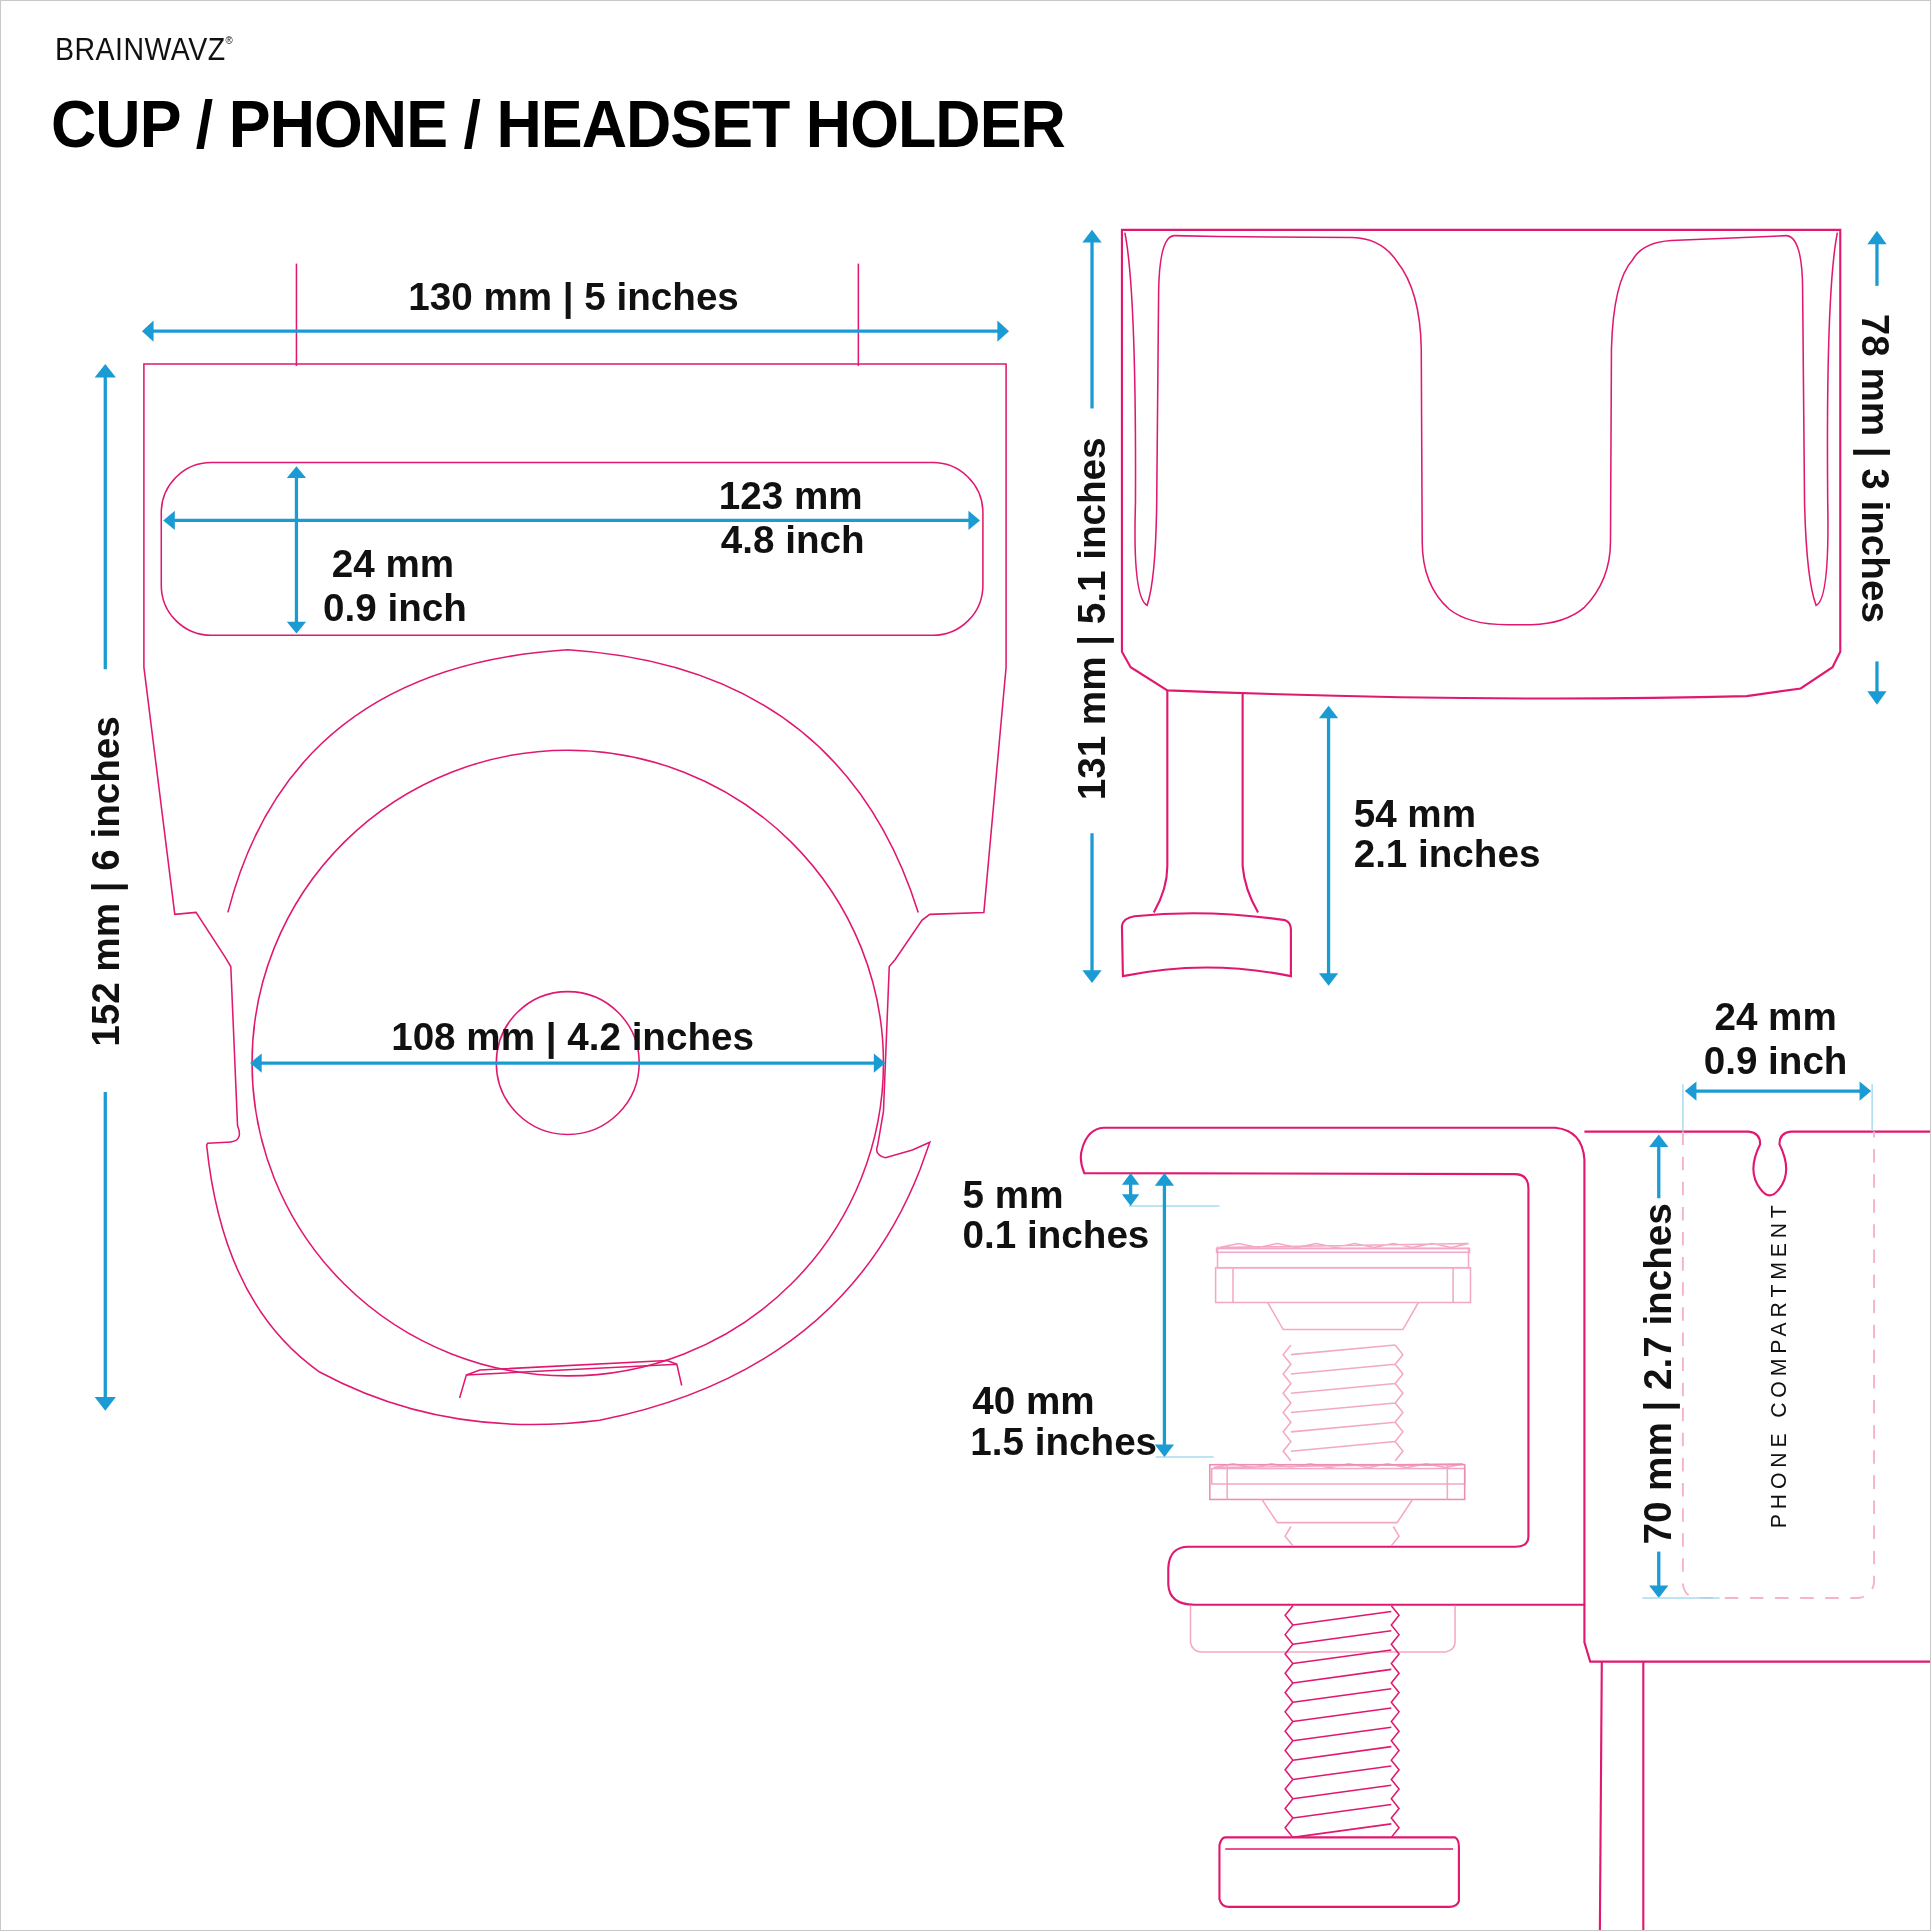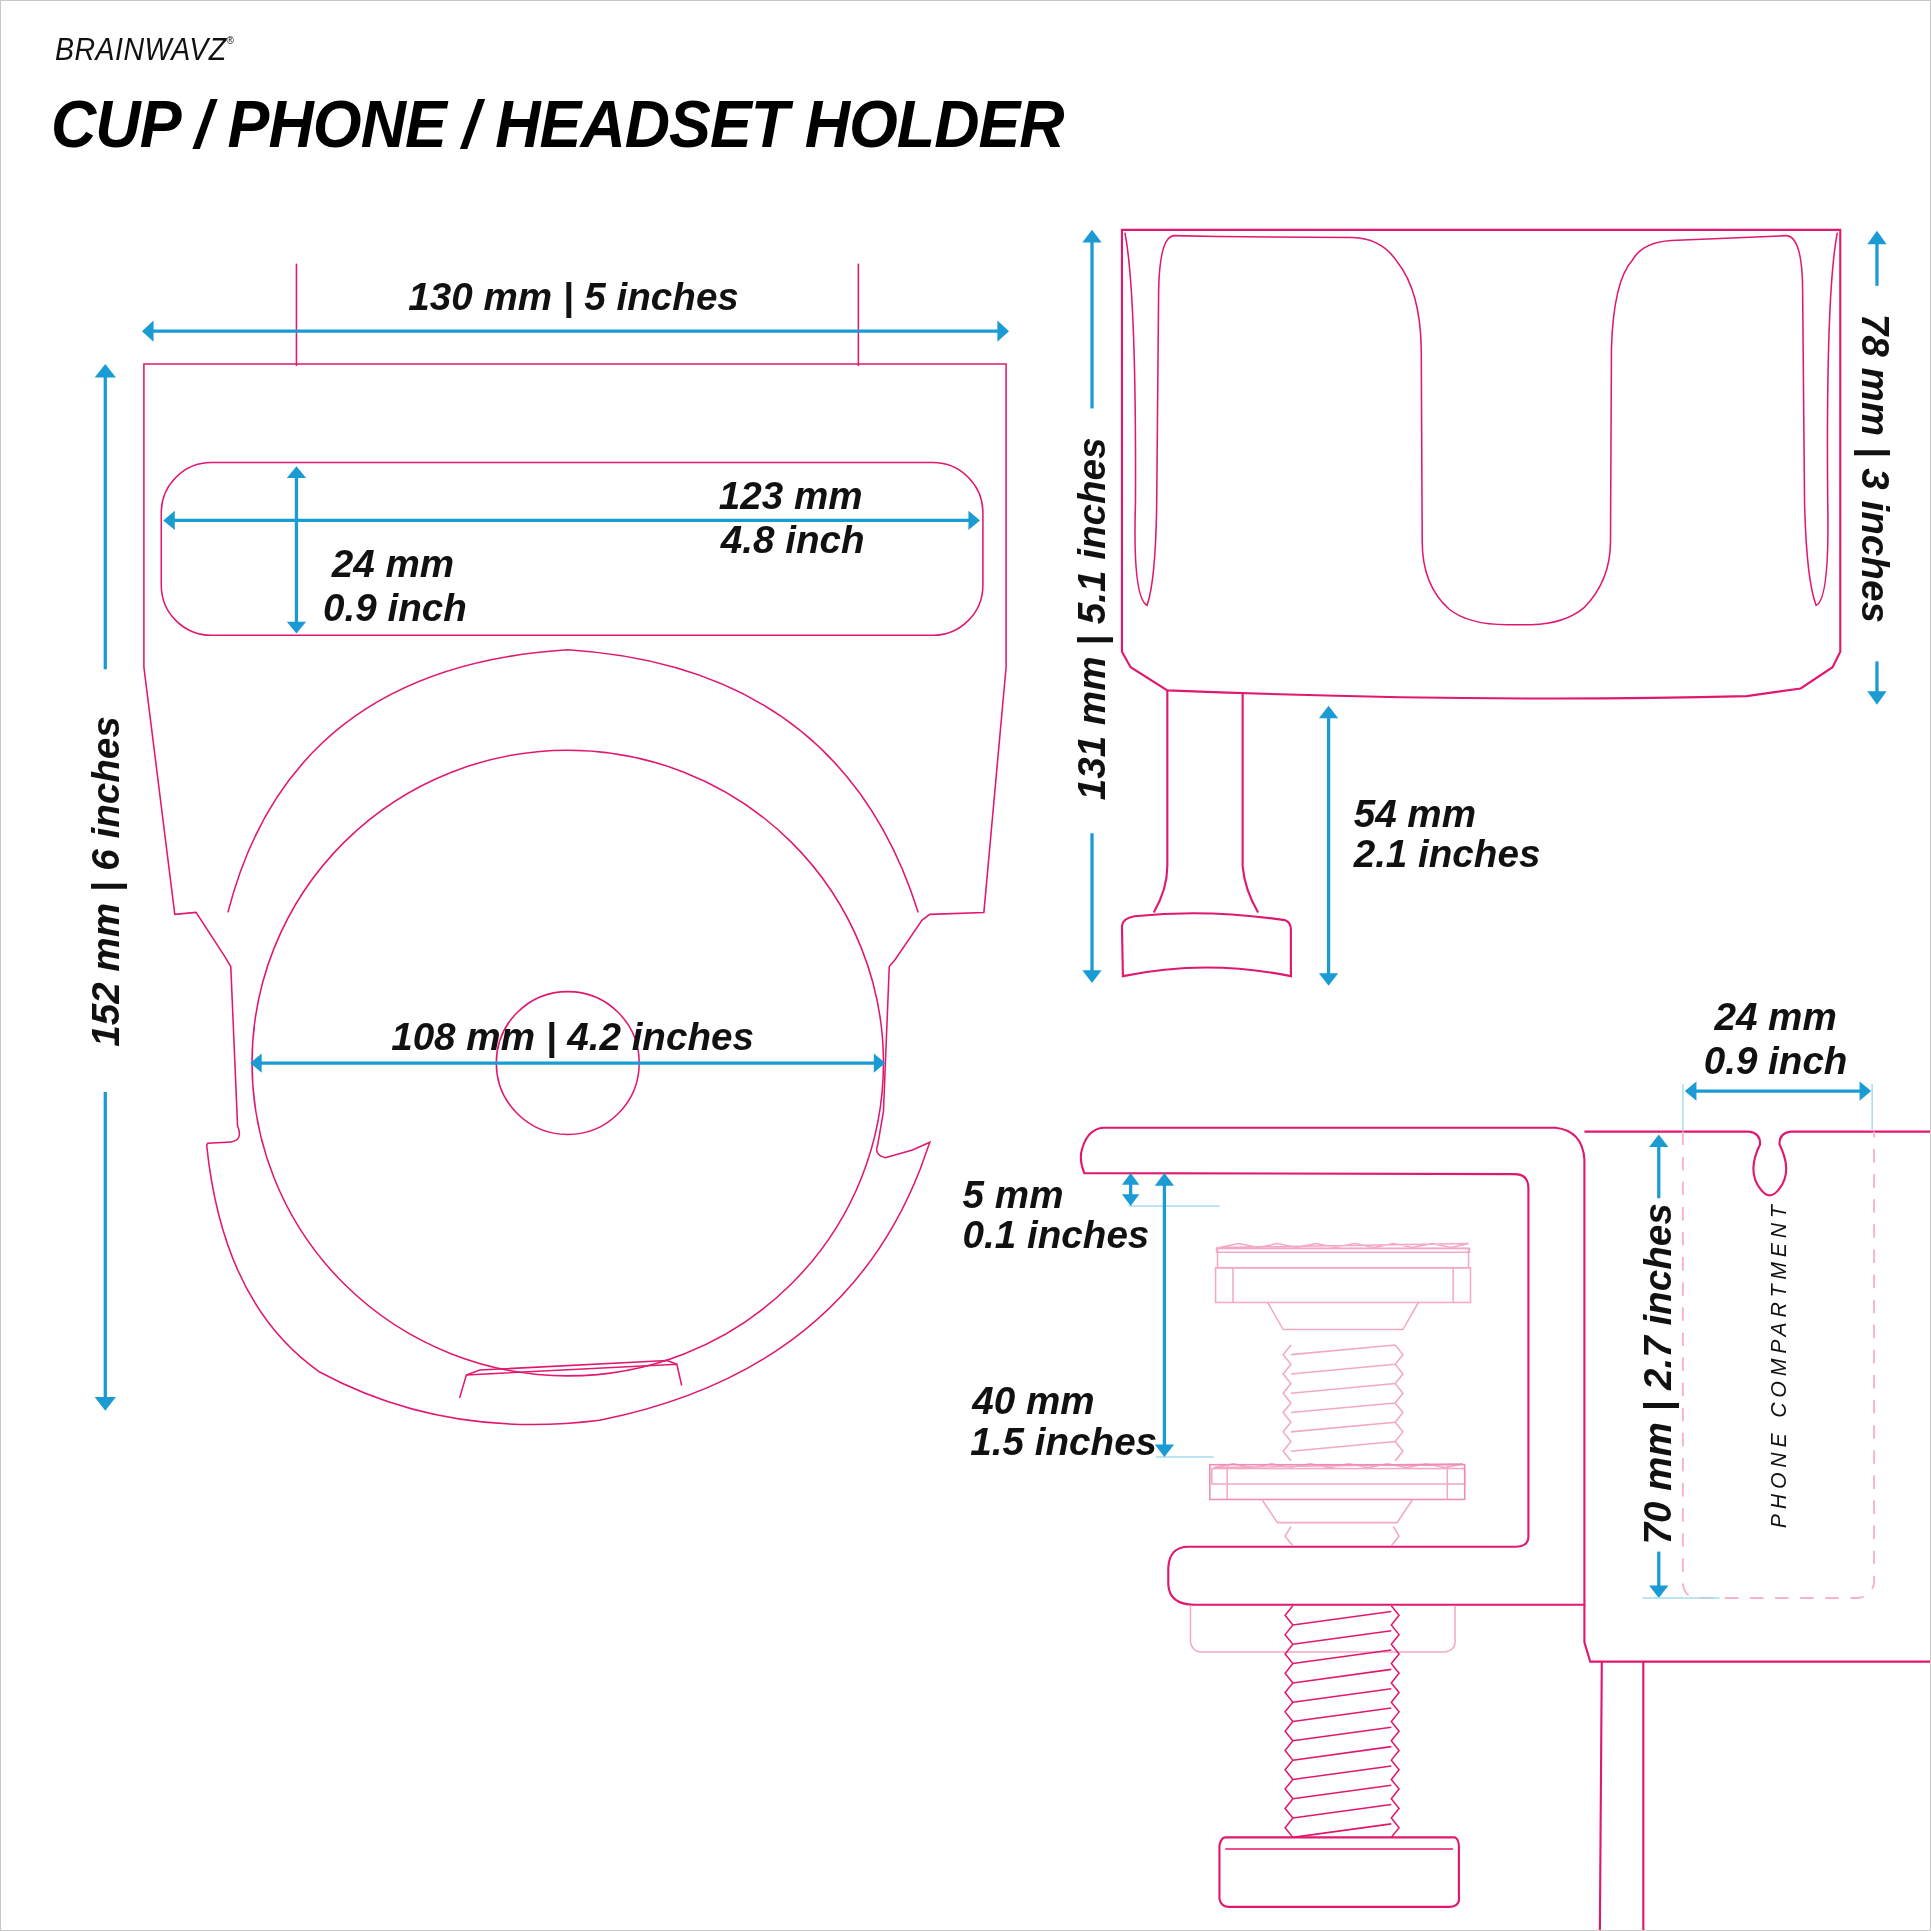--- a/index.html
+++ b/index.html
@@ -5,21 +5,20 @@
   html, body { margin: 0; padding: 0; background: #ffffff; }
   .page {
     position: relative;
     width: 1931px; height: 1931px;
     background: #ffffff;
     box-sizing: border-box;
     border: 1.9px solid #c8c8c8;
     overflow: hidden;
     font-family: "Liberation Sans", "DejaVu Sans", sans-serif;
     color: #111;
-    font-style: italic;
   }
   .brand {
     position: absolute; left: 54px; top: 31px;
     font-family: "Liberation Sans", sans-serif;
     font-size: 31px; letter-spacing: 0.5px; color: #111;
     transform: scaleX(0.92); transform-origin: left top;
   }
   .brand sup { font-size: 10.6px; vertical-align: top; position: relative; top: 1.9px; }
   .title {
     position: absolute; left: 50px; top: 85px;

